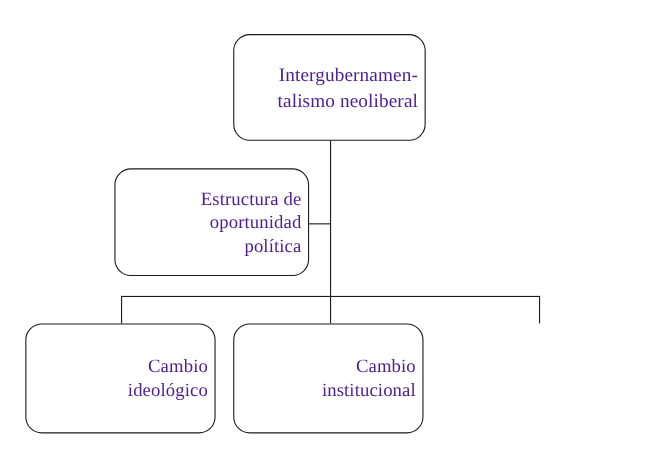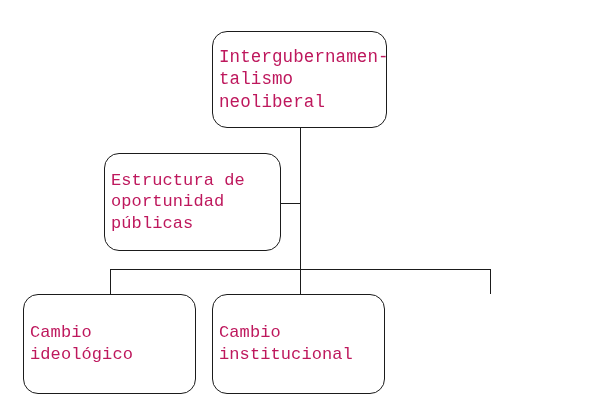--- a/index.html
+++ b/index.html
@@ -17,24 +17,23 @@
   }
   .node {
     position: absolute;
     box-sizing: border-box;
     border: 1.4px solid #1b1b1b;
     border-radius: 15px;
     background: #ffffff;
     display: flex;
     align-items: center;
     justify-content: center;
-    text-align: left;
-    color: #be185d;
+    text-align: right;
+    color: #4c1d95;
     z-index: 2;
-    font-family: Liberation Mono, monospace;
   }
   .node-label {
     display: block;
     width: 100%;
     padding: 0 6px;
     box-sizing: border-box;
     white-space: pre-line;
     line-height: 1.27;
     letter-spacing: 0.1px;
   }
@@ -124,21 +123,21 @@
   <div class="conn conn-v" id="drop-right"></div>
 
   <div class="node" id="node-root">
     <span class="node-label">Intergubernamen-
 talismo neoliberal</span>
   </div>
 
   <div class="node" id="node-structure">
     <span class="node-label">Estructura de
 oportunidad
-públicas</span>
+política</span>
   </div>
 
   <div class="node" id="node-ideological">
     <span class="node-label">Cambio
 ideológico</span>
   </div>
 
   <div class="node" id="node-institutional">
     <span class="node-label">Cambio
 institucional</span>

